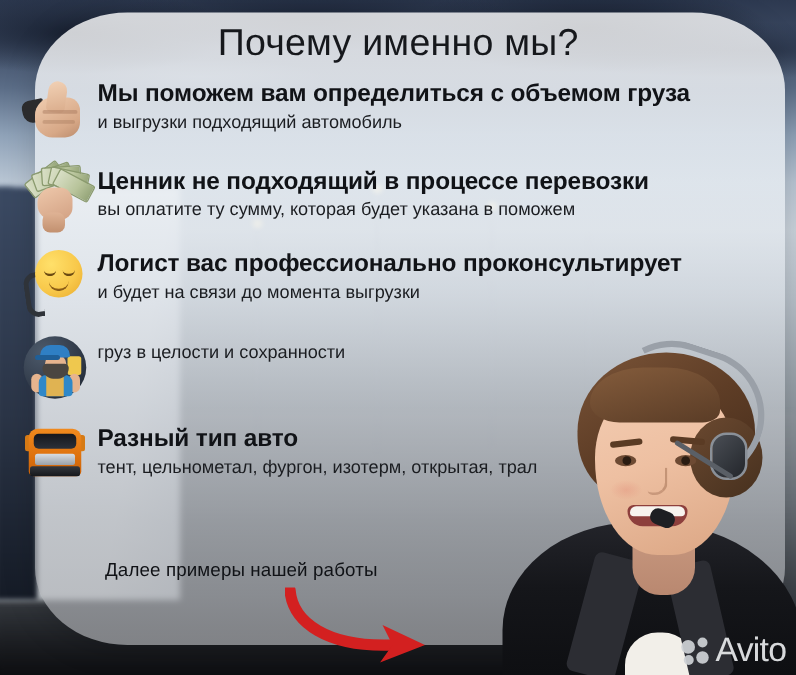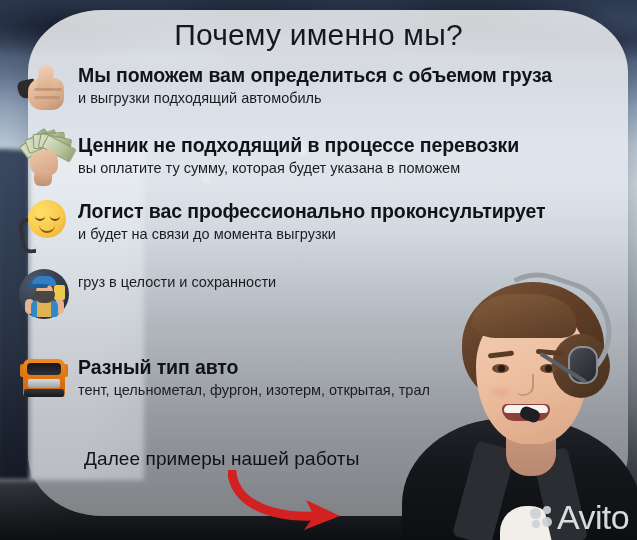--- a/index.html
+++ b/index.html
@@ -327,21 +327,21 @@
     font-weight: 400;
     color: #1b1d21;
     line-height: 1.2;
     margin-top: 3px;
     white-space: nowrap;
   }
 
   .row-2 { margin-top: 16px; }
   .row-3 { margin-top: 12px; }
   .row-4 { margin-top: 16px; }
-  .row-5 { margin-top: 32px; }
+  .row-5 { margin-top: 16px; }
 
   
   .ic-thumb { position: absolute; left: 2px; top: 2px; width: 52px; height: 50px; }
   .ic-thumb .palm {
     position: absolute; left: 10px; top: 14px;
     width: 36px; height: 32px;
     background: linear-gradient(150deg,#f0cdb0,#d7a887 70%,#bb8c6d);
     border-radius: 14px 10px 12px 14px;
   }
   .ic-thumb .up {
@@ -527,21 +527,21 @@
     width: 5px; height: 13px;
     background: #d67a14;
     border-radius: 2px;
   }
 
   
   .cta {
     position: absolute;
     left: 84px;
     top: 448px;
-    font-size: 19px;
+    font-size: 15px;
     font-weight: 400;
     color: #101216;
     letter-spacing: .1px;
   }
   .arrow {
     position: absolute;
     left: 228px;
     top: 470px;
     width: 140px;
     height: 62px;
@@ -565,21 +565,21 @@
     position: absolute;
     border-radius: 50%;
     background: #cfd2d6;
     display: block;
   }
   .avito-dots .d1 { left: 0px;  top: 2px;  width: 11px; height: 11px; }
   .avito-dots .d2 { left: 13px; top: 0px;  width: 8px;  height: 8px; }
   .avito-dots .d3 { left: 2px;  top: 14px; width: 8px;  height: 8px; }
   .avito-dots .d4 { left: 12px; top: 11px; width: 10px; height: 10px; }
   .avito-word {
-    font-size: 34px;
+    font-size: 27px;
     font-weight: 400;
     color: #e9ebed;
     letter-spacing: -.6px;
     line-height: 1;
   }
 </style>
 </head>
 <body>
 
 <div class="screen">

